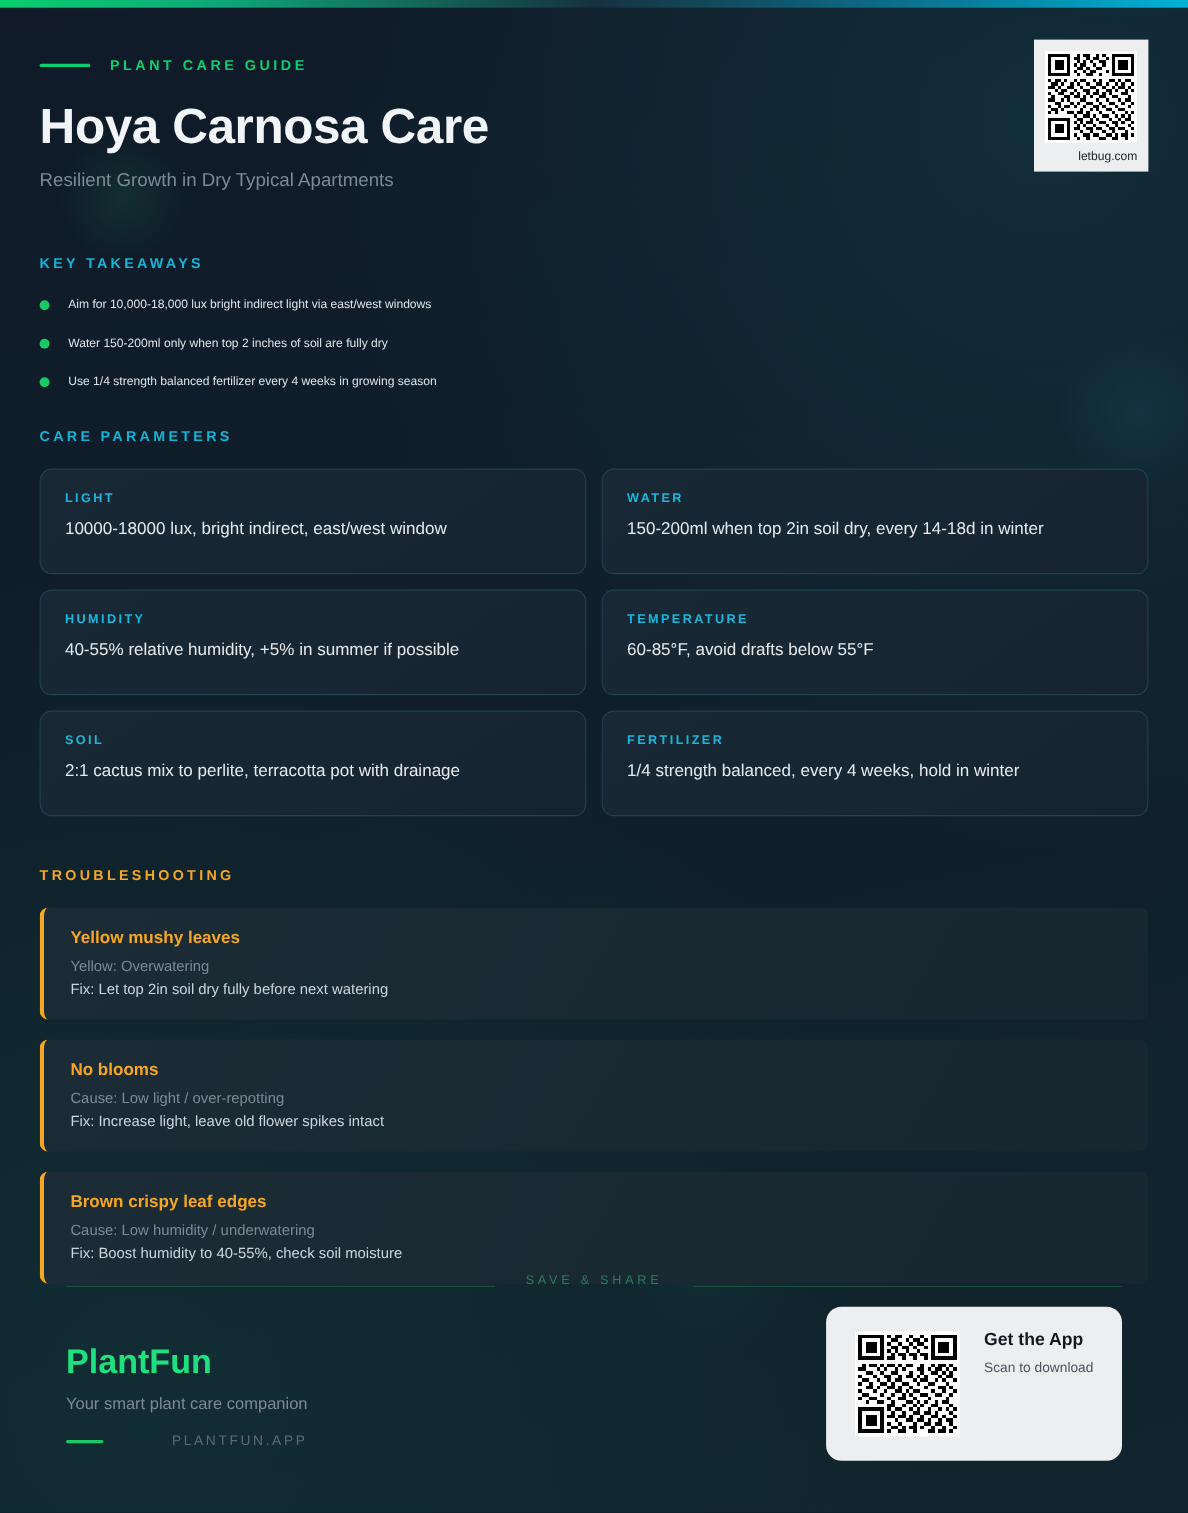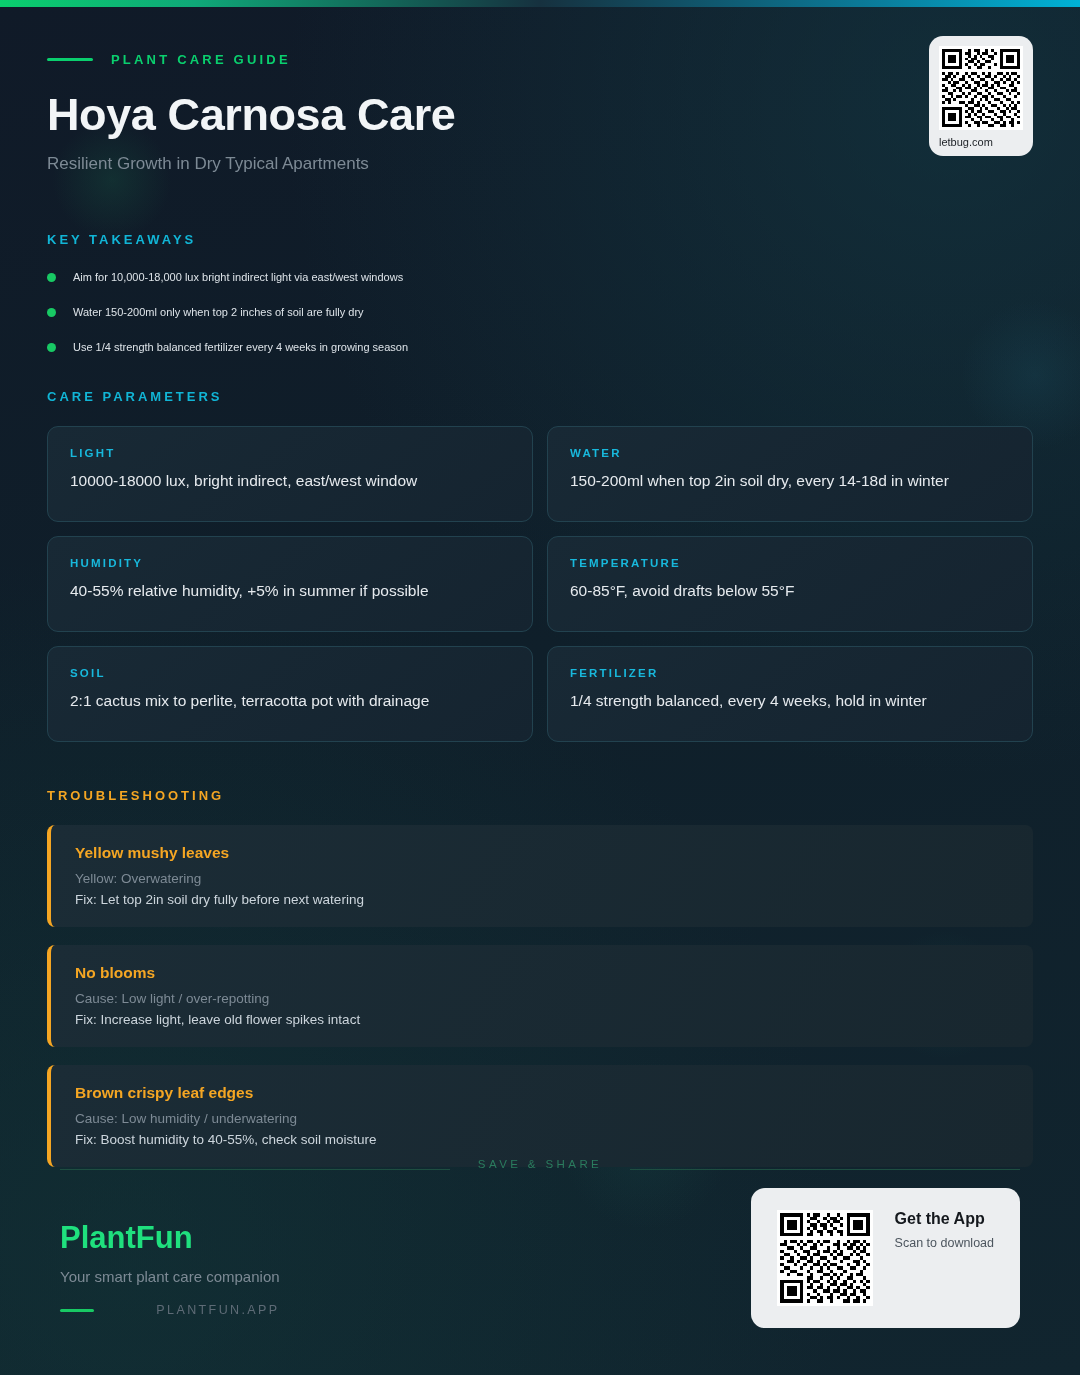--- a/index.html
+++ b/index.html
@@ -34,39 +34,39 @@
   .blob-4 { width: 170px; height: 170px; left: 560px; top: 1060px;
             background: radial-gradient(circle, rgba(25,85,80,0.20) 0%, rgba(25,85,80,0) 70%); }
   .blob-5 { width: 130px; height: 130px; left: 880px; top: 930px;
             background: radial-gradient(circle, rgba(30,95,85,0.18) 0%, rgba(30,95,85,0) 70%); }
 
   .topbar {
     position: absolute; top: 0; left: 0; right: 0; height: 7px;
     background: linear-gradient(90deg, #0ACF6E 0%, #0fa878 18%, #16313f 50%, #0a7f9e 82%, #00b2d6 100%);
   }
 
-  .content { position: relative; padding: 0 47px; }
+  .content { position: relative; padding: 0 36px; }
 
   
   .header { padding-top: 52px; position: relative; }
   .eyebrow { display: flex; align-items: center; gap: 18px; }
   .eyebrow-dash { width: 46px; height: 3px; background: #0ACF6E; border-radius: 2px; }
   .eyebrow-text {
     font-size: 13px; font-weight: 700; letter-spacing: 3.2px; color: #0ACF6E;
   }
   .title {
     margin-top: 22px; font-size: 45px; font-weight: 700; color: #f2f5f7;
     letter-spacing: -0.4px;
   }
   .subtitle { margin-top: 13px; font-size: 17px; color: #7d8a95; }
 
   .qr-badge {
     position: absolute; right: 0; top: 36px;
-    width: 104px; background: #ECEEF0; border-radius: 14px;
-    padding: 10px 10px 8px; text-align: left;
+    width: 104px; background: #ECEEF0; border-radius: 0;
+    padding: 10px 10px 8px; text-align: right;
   }
   .qr-badge .qr-img { width: 84px; height: 84px; display: block; margin: 0 auto; }
   .qr-badge .qr-cap { margin-top: 6px; font-size: 11px; color: #1b1f24; font-weight: 500; }
 
   
   .sec-label {
     font-size: 13px; font-weight: 700; letter-spacing: 3px; color: #11B5D6;
   }
   .sec-label.warn { color: #F5A623; }
 

